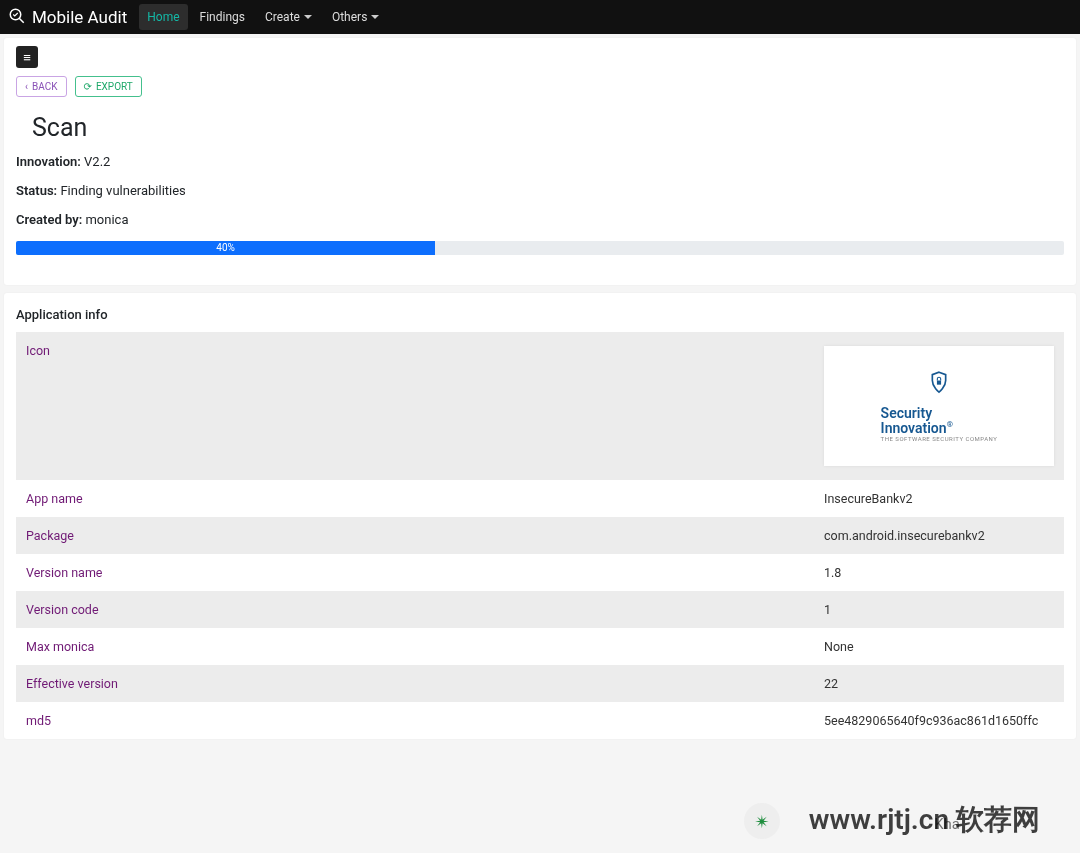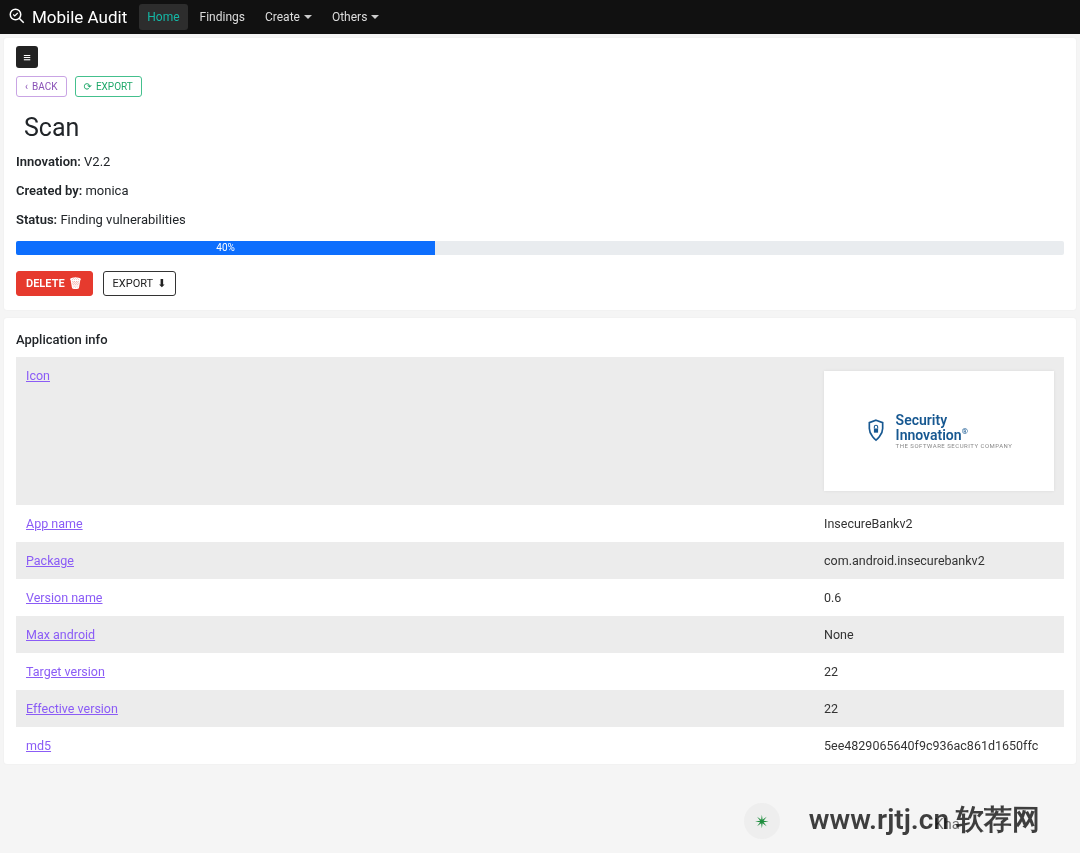--- a/index.html
+++ b/index.html
@@ -109,21 +109,21 @@
     font-weight: 600;
     padding: 5px 9px;
   }
   .btn-export {
     border: 1px solid #333;
     color: #222;
     font-size: 11px;
     padding: 5px 9px;
   }
   h2.section-title {
-    margin: 16px 0 12px 8px;
+    margin: 16px 0 12px 16px;
     font-size: 25px;
     font-weight: 400;
   }
   .field-line {
     font-size: 13px;
     margin: 8px 0 14px 0;
   }
   .field-line .label {
     font-weight: 600;
   }
@@ -163,36 +163,37 @@
   table.info-table td {
     padding: 11px 10px;
     border: none;
   }
   table.info-table tr:nth-child(odd) td {
     background: #ececec;
   }
   table.info-table tr:nth-child(even) td {
     background: #fff;
   }
-  .key-cell { width: 78%; color: #8b5cf6; text-decoration: underline; }
+  .key-cell { width: 78%; color: #701a75; }
   .val-cell { width: 22%; color: #333; }
   .icon-box {
     background: #fff;
     width: 230px;
     height: 120px;
     display: flex;
     flex-direction: column;
     align-items: center;
     justify-content: center;
     box-shadow: 0 0 3px rgba(0,0,0,.08);
   }
   .sec-innov {
     display: flex;
     align-items: center;
     gap: 10px;
+    flex-direction: column;
   }
   .sec-innov-text {
     color: #175891;
     font-weight: 600;
     font-size: 14px;
     line-height: 1.05;
   }
   .sec-innov-sub {
     font-size: 6px;
     color: #888;
@@ -281,44 +282,34 @@
     </div>
   </div>
 
   <h2 class="section-title">Scan</h2>
 
   <div class="field-line">
     <span class="label">Innovation:</span>
     <span>V2.2</span>
   </div>
   <div class="field-line">
+    <span class="label">Status:</span>
+    <span>Finding vulnerabilities</span>
+  </div>
+  <div class="field-line">
     <span class="label">Created by:</span>
     <span>monica</span>
-  </div>
-  <div class="field-line">
-    <span class="label">Status:</span>
-    <span>Finding vulnerabilities</span>
   </div>
 
   <div class="progress-outer">
     <div class="progress-inner" id="progress-inner" style="width: 40%;">
       <span>40%</span>
     </div>
   </div>
 
-  <div class="actions">
-    <div class="btn btn-delete">
-      <span>DELETE</span>
-      <span>🗑</span>
-    </div>
-    <div class="btn btn-export">
-      <span>EXPORT</span>
-      <span>⬇</span>
-    </div>
-  </div>
 </div>
 
 <div class="panel2">
   <div class="app-info-title">Application info</div>
 
   <table class="info-table">
     <tbody id="info-rows">
         <tr>
           <td class="key-cell" style="vertical-align: top;">Icon</td>
           <td class="val-cell" style="padding: 14px 10px;">
@@ -340,29 +331,29 @@
         <tr>
           <td class="key-cell">App name</td>
           <td class="val-cell">InsecureBankv2</td>
         </tr>
         <tr>
           <td class="key-cell">Package</td>
           <td class="val-cell">com.android.insecurebankv2</td>
         </tr>
         <tr>
           <td class="key-cell">Version name</td>
-          <td class="val-cell">0.6</td>
-        </tr>
-        <tr>
-          <td class="key-cell">Max android</td>
+          <td class="val-cell">1.8</td>
+        </tr>
+        <tr>
+          <td class="key-cell">Version code</td>
+          <td class="val-cell">1</td>
+        </tr>
+        <tr>
+          <td class="key-cell">Max monica</td>
           <td class="val-cell">None</td>
-        </tr>
-        <tr>
-          <td class="key-cell">Target version</td>
-          <td class="val-cell">22</td>
         </tr>
         <tr>
           <td class="key-cell">Effective version</td>
           <td class="val-cell">22</td>
         </tr>
         <tr>
           <td class="key-cell">md5</td>
           <td class="val-cell">5ee4829065640f9c936ac861d1650ffc</td>
         </tr>
       </tbody>

